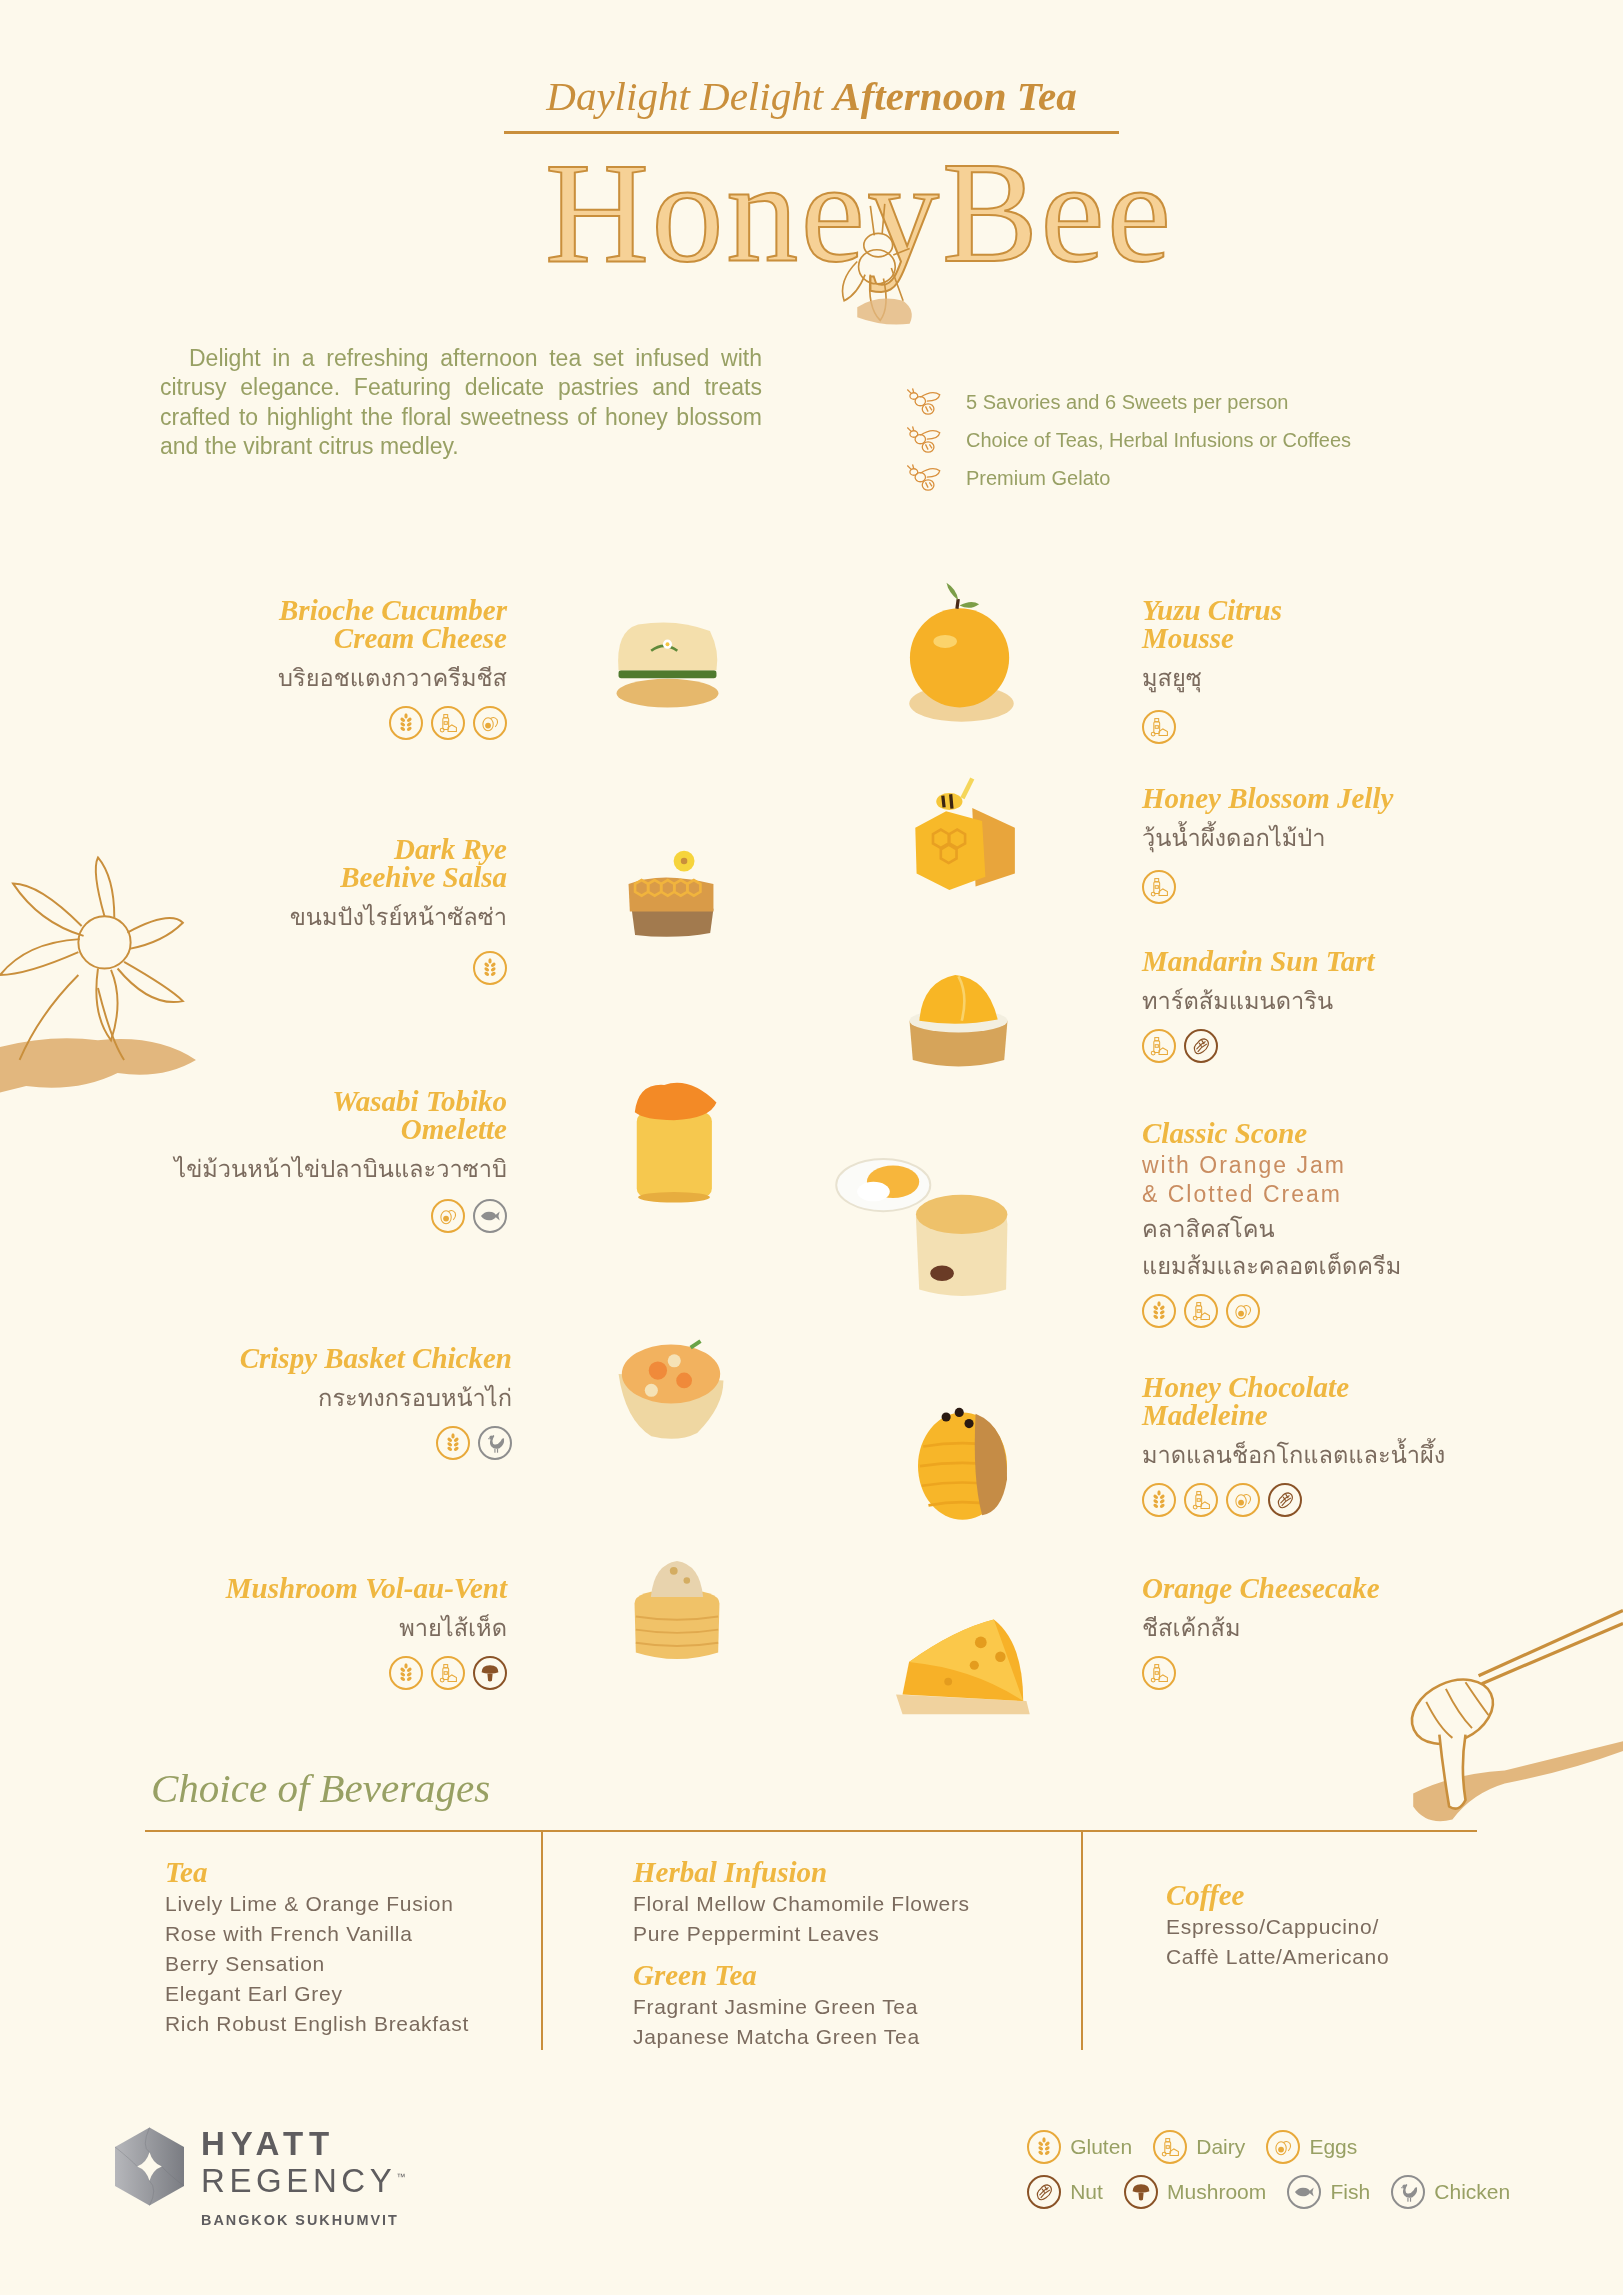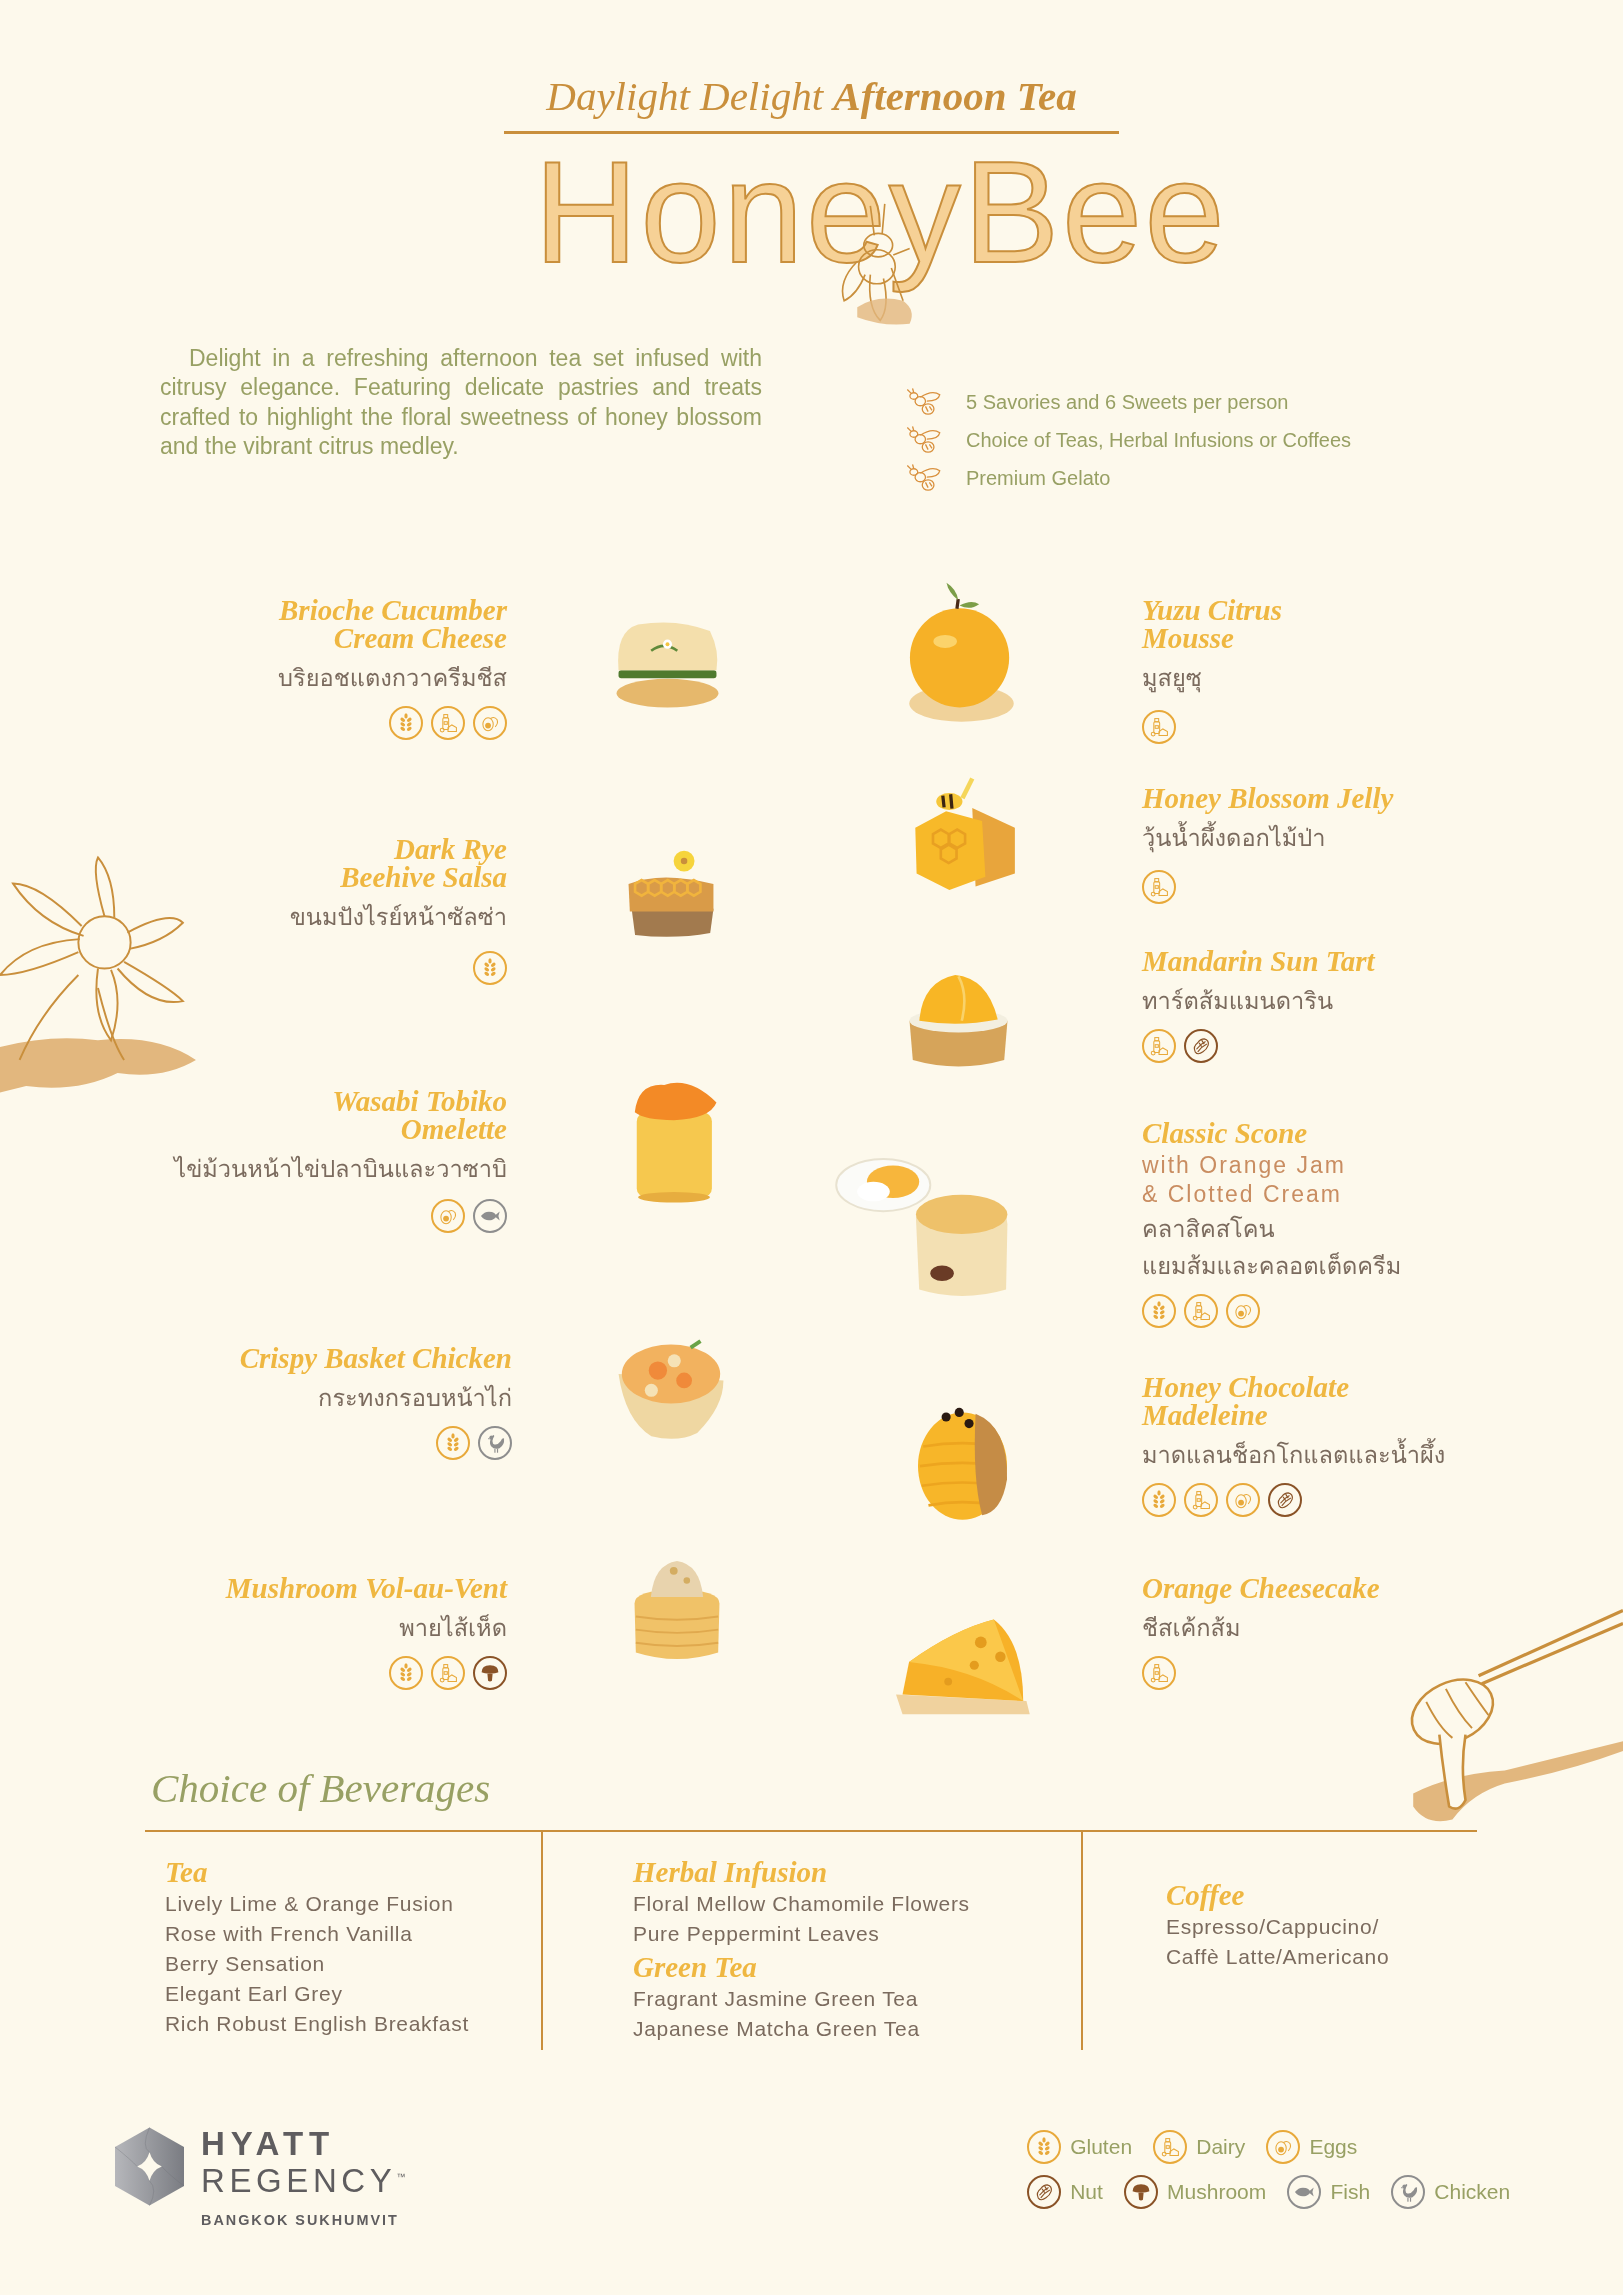--- a/index.html
+++ b/index.html
@@ -2,21 +2,21 @@
 <html style="font-size:10.5px"><head>
 <meta charset="utf-8">
 <style>
   html,body{margin:0;padding:0;}
   body{width:1623px;height:2295px;background:#fdf9ec;position:relative;overflow:hidden;font-family:"Liberation Sans",sans-serif;}
   .abs{position:absolute;}
   
   .hdr-sub{left:504px;top:72px;width:615px;text-align:center;font-family:"Liberation Serif",serif;font-style:italic;font-size:41px;color:#c98f3c;white-space:nowrap;}
   .hdr-sub b{font-weight:bold;}
   .hdr-rule{left:504px;top:131px;width:615px;height:2.6px;background:#c98f3c;}
-  .hdr-title{left:534px;top:141px;width:563px;text-align:right;font-family:Liberation Sans, sans-serif;font-size:144px;letter-spacing:2.6px;color:#f6d196;-webkit-text-stroke:2px #c98f3c;line-height:1;}
+  .hdr-title{left:545px;top:141px;width:563px;text-align:right;font-family:Liberation Serif, serif;font-size:144px;letter-spacing:2.6px;color:#f6d196;-webkit-text-stroke:2px #c98f3c;line-height:1;}
   
   .intro{left:160px;top:344px;width:602px;font-size:23px;line-height:29.4px;color:#98a064;text-align:justify;}
   .intro p{margin:0 0 11.8px 0;text-indent:29px;}
   .feat{left:906px;top:383px;width:589px;}
   .feat-row{display:flex;align-items:center;height:38px;font-size:20px;color:#98a064;}
   .feat-row .bee{width:39px;height:29px;margin-right:21px;}
   
   .item-name{font-family:"Liberation Serif",serif;font-style:italic;font-weight:bold;font-size:29px;line-height:27.5px;color:#efb741;}
   .item-thai{font-size:23.6px;color:#7b6b5e;margin-top:11.8px;line-height:29px;}
   .item-sub{font-size:23px;color:#c98d61;letter-spacing:2px;line-height:29px;margin-top:3.9px;}
@@ -515,21 +515,21 @@
   <div class="bev-i">Rose with French Vanilla</div>
   <div class="bev-i">Berry Sensation</div>
   <div class="bev-i">Elegant Earl Grey</div>
   <div class="bev-i">Rich Robust English Breakfast</div>
 </div>
 
 <div class="abs bev-col" style="left:633px">
   <div class="bev-h">Herbal Infusion</div>
   <div class="bev-i">Floral Mellow Chamomile Flowers</div>
   <div class="bev-i">Pure Peppermint Leaves</div>
-  <div class="bev-h" style="margin-top:1px">Green Tea</div>
+  <div class="bev-h" style="margin-top:9px">Green Tea</div>
   <div class="bev-i">Fragrant Jasmine Green Tea</div>
   <div class="bev-i">Japanese Matcha  Green Tea</div>
 </div>
 
 <div class="abs bev-col" style="left:1166px;top:1878px">
   <div class="bev-h">Coffee</div>
   <div class="bev-i">Espresso/Cappucino/</div>
   <div class="bev-i">Caffè Latte/Americano</div>
 </div>
 

